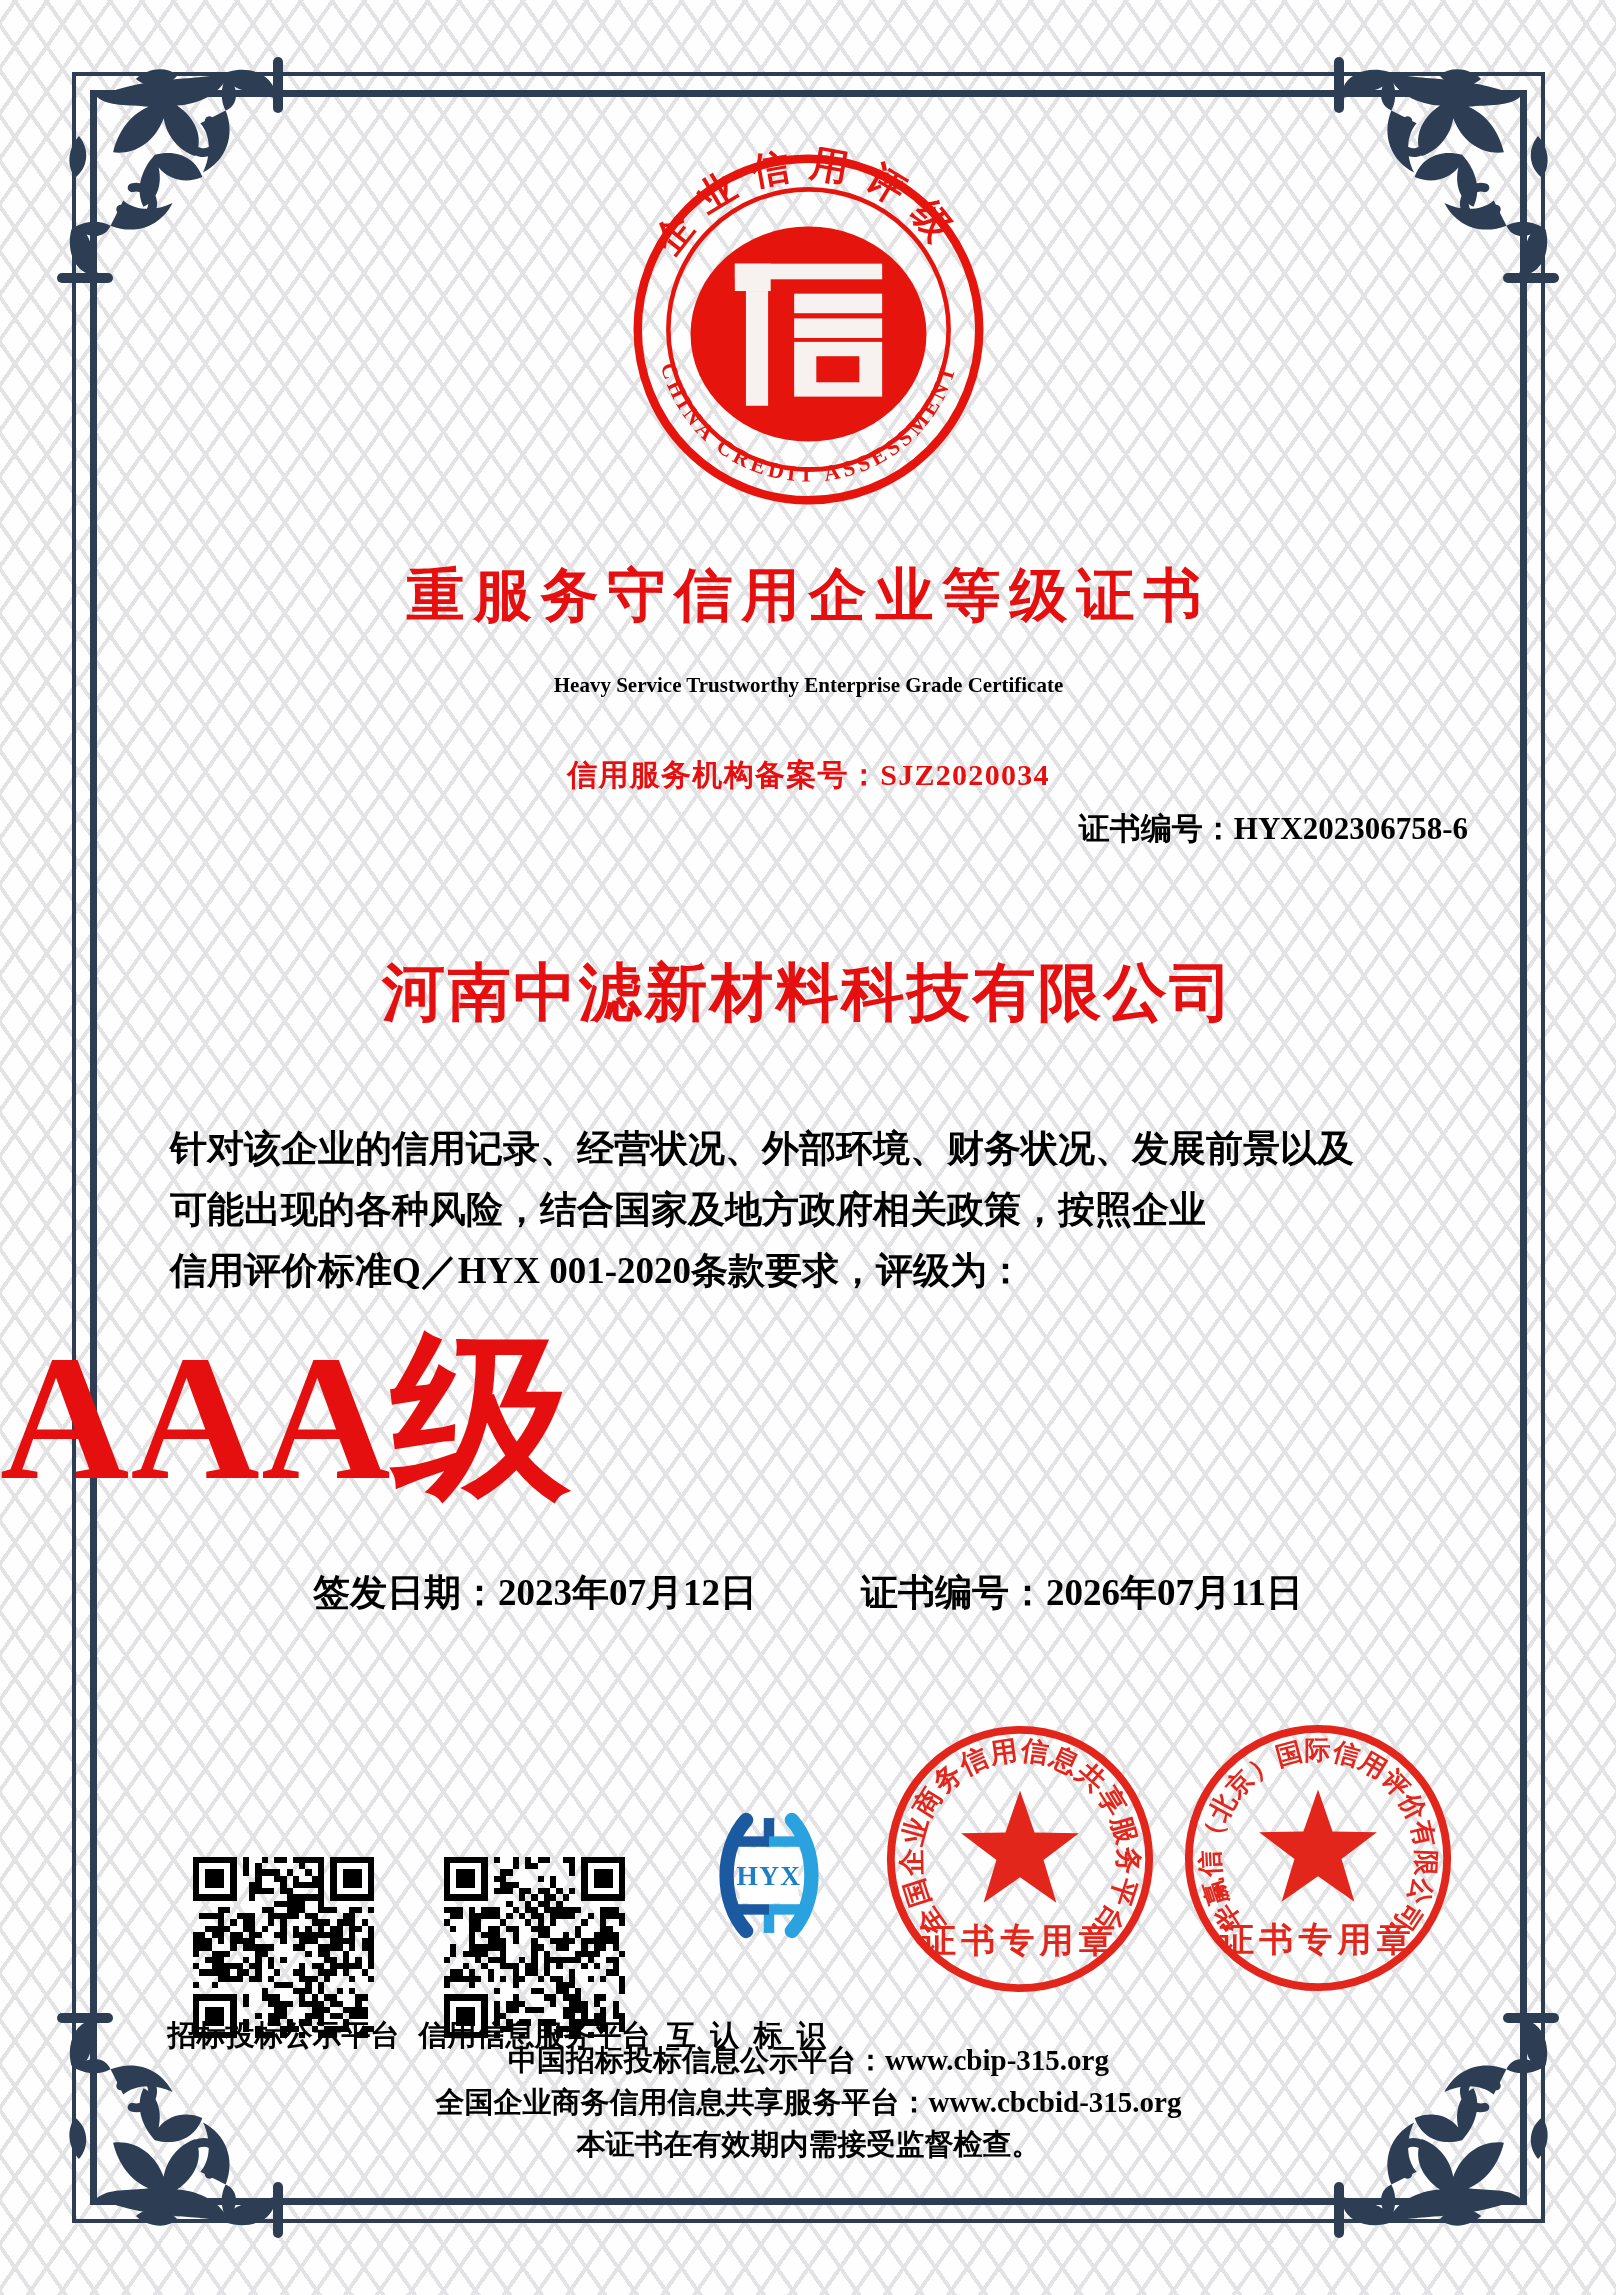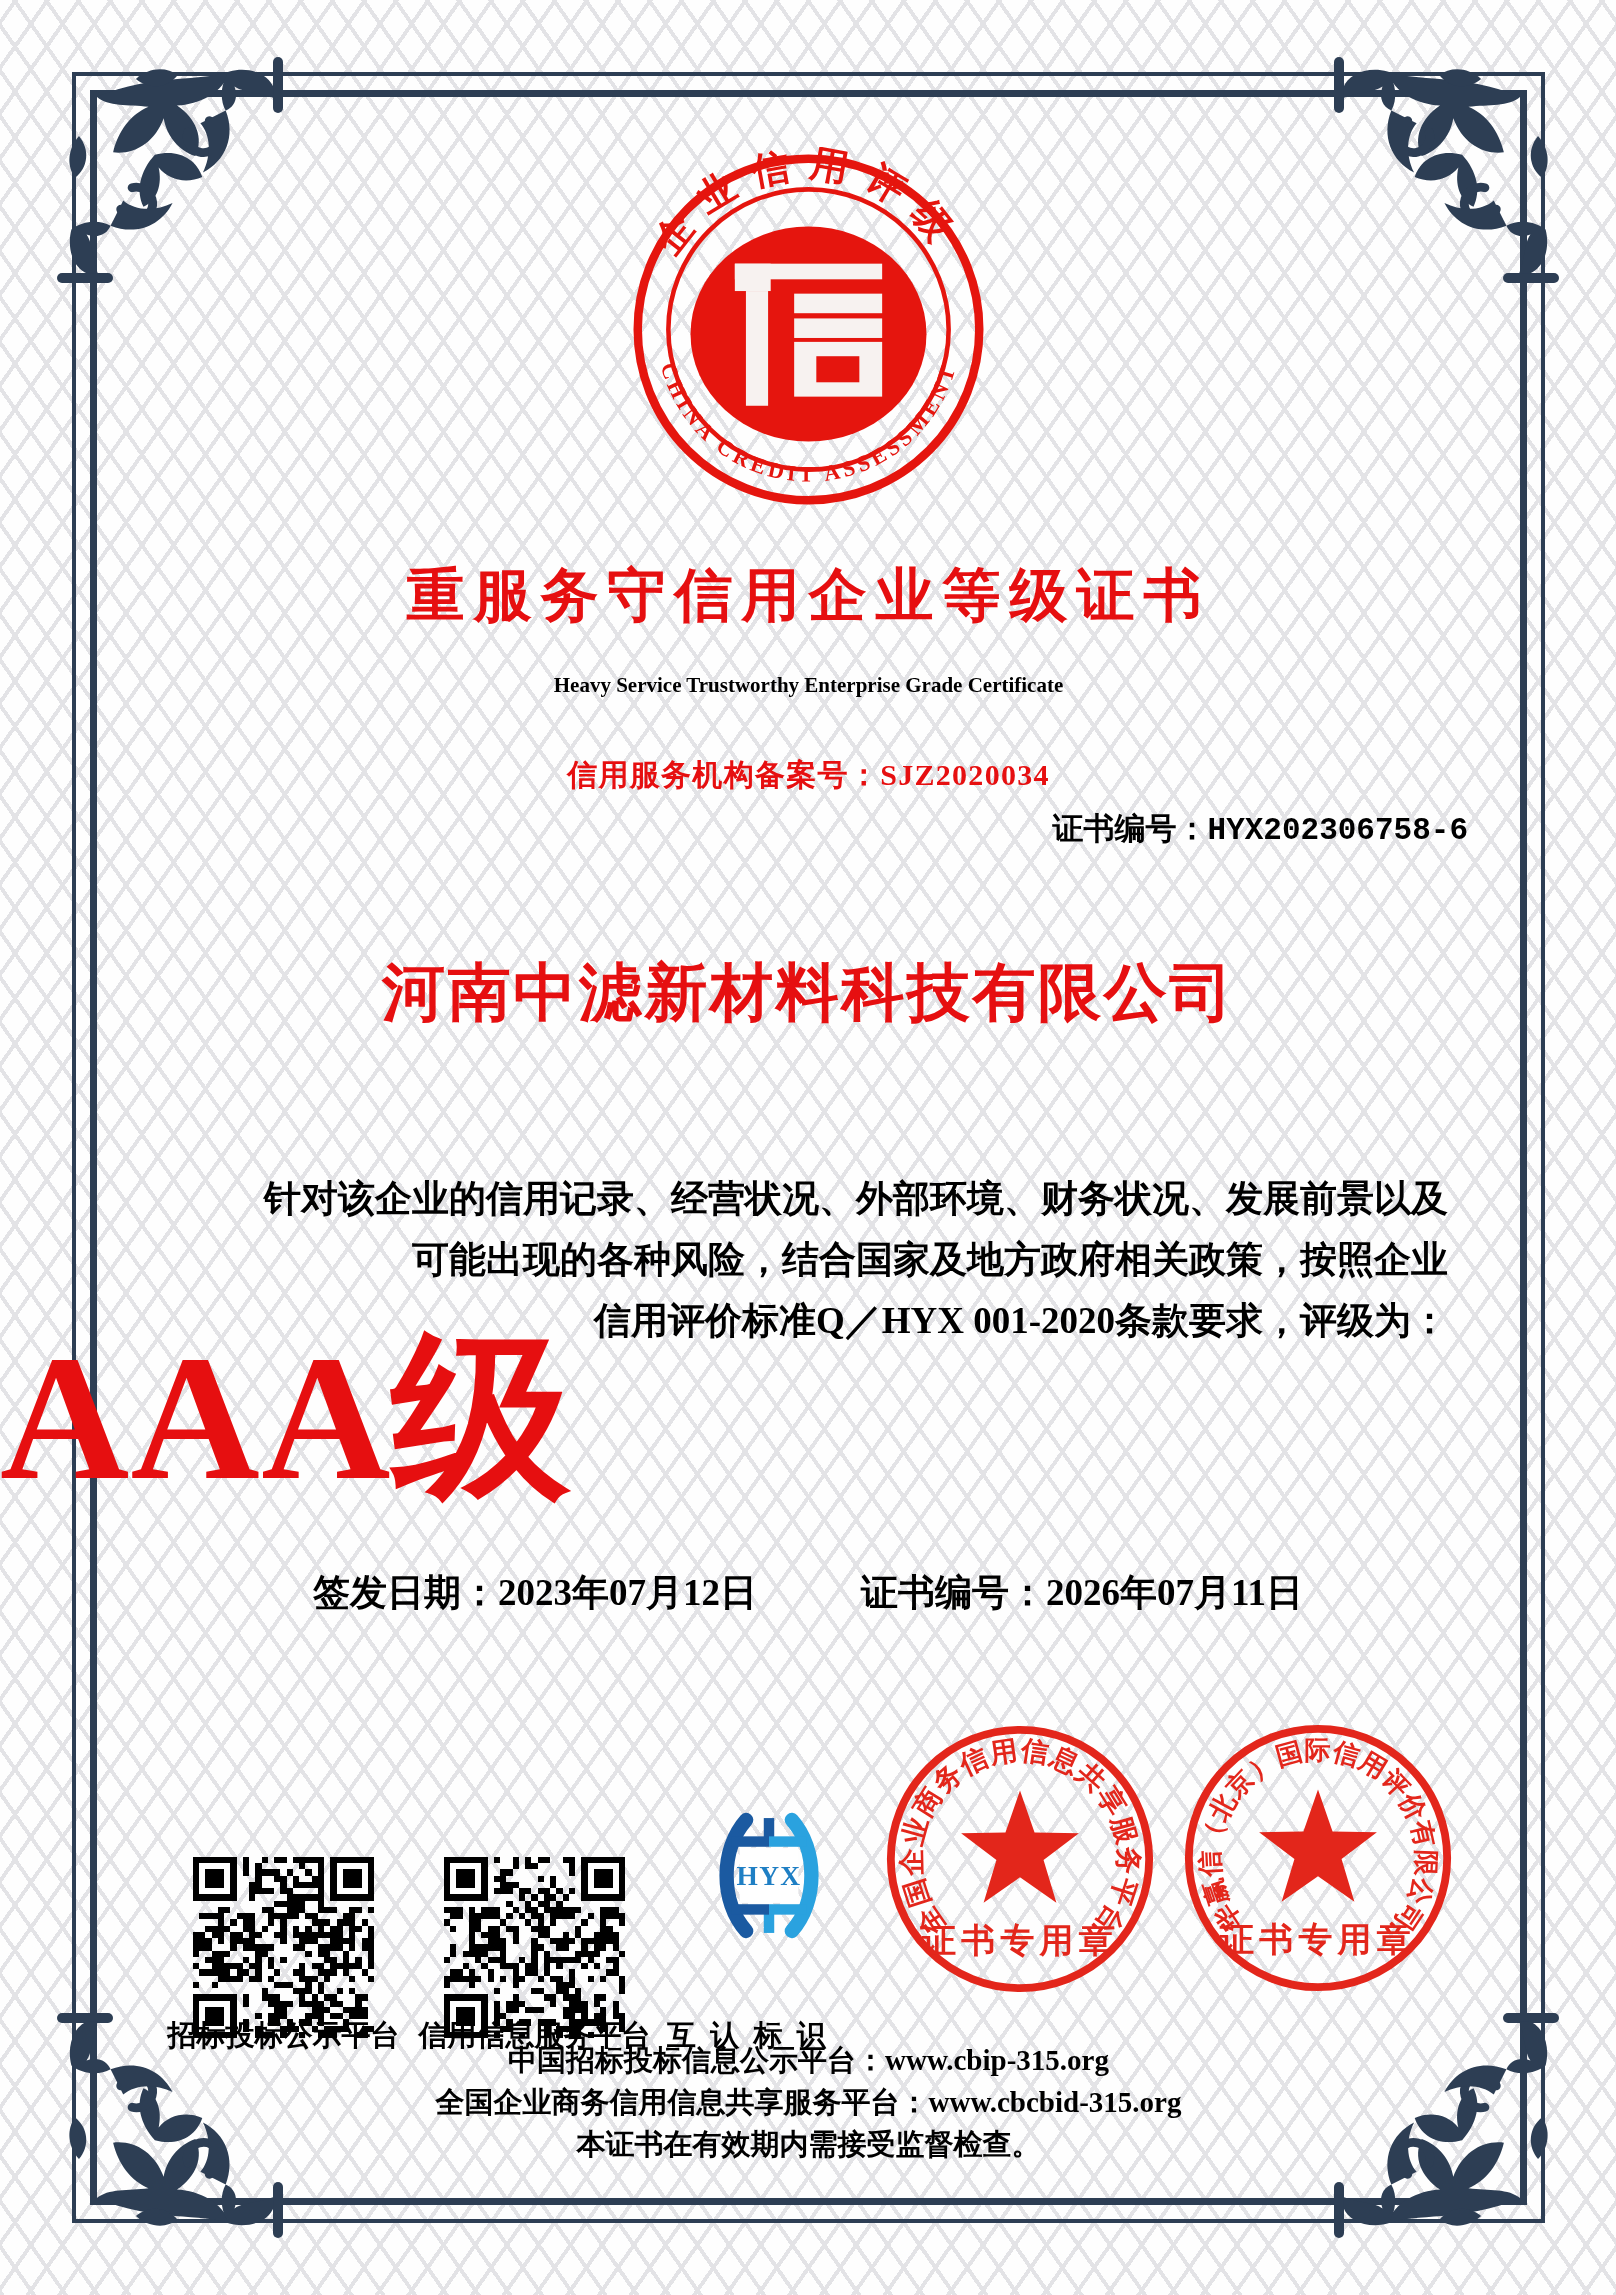--- a/index.html
+++ b/index.html
@@ -21,24 +21,24 @@
   .cap.h{width:56px;height:10.4px;}
   .corner{position:absolute;width:215px;height:215px;}
   .seal-svg{position:absolute;left:626px;top:147px;width:365px;height:365px;}
   .title{position:absolute;left:0;top:557px;width:100%;text-align:center;
     font-size:58px;font-weight:bold;color:#e60f10;letter-spacing:9px;white-space:nowrap;}
   .subtitle{position:absolute;left:0;top:673px;width:100%;text-align:center;
     font-size:21px;font-weight:bold;color:#000;}
   .record-no{position:absolute;left:0;top:755px;width:100%;text-align:center;
     font-size:30px;font-weight:bold;color:#e60f10;letter-spacing:1.3px;}
   .cert-no{position:absolute;right:149px;top:808px;
-    font-size:31px;font-weight:bold;color:#000;font-family:Liberation Mono, monospace;}
+    font-size:31px;font-weight:bold;color:#000;}
   .company{position:absolute;left:0;top:926px;width:100%;text-align:center;
     font-size:63px;font-weight:bold;color:#e60f10;letter-spacing:2.6px;margin-top:24px;}
-  .body-text{position:absolute;left:170px;top:1168px;width:1278px;text-align:right;
+  .body-text{position:absolute;left:170px;top:1118px;width:1278px;text-align:left;
     font-size:37px;font-weight:bold;color:#000;line-height:61px;}
   .rating{position:absolute;left:0;top:1310px;width:100%;text-align:left;
     font-size:179px;font-weight:bold;color:#e60f10;letter-spacing:1.3px;line-height:215px;}
   .date-issue{position:absolute;left:313px;top:1568px;font-size:37px;font-weight:bold;color:#000;}
   .date-valid{position:absolute;left:861px;top:1568px;font-size:37px;font-weight:bold;color:#000;}
   .qr{position:absolute;width:181px;height:181px;}
   .qr1{left:193px;top:1857px;}
   .qr2{left:444px;top:1857px;}
   .hyx-logo{position:absolute;left:707px;top:1807px;width:124px;height:137px;}
   .small-label{position:absolute;top:2016px;width:235px;text-align:center;

